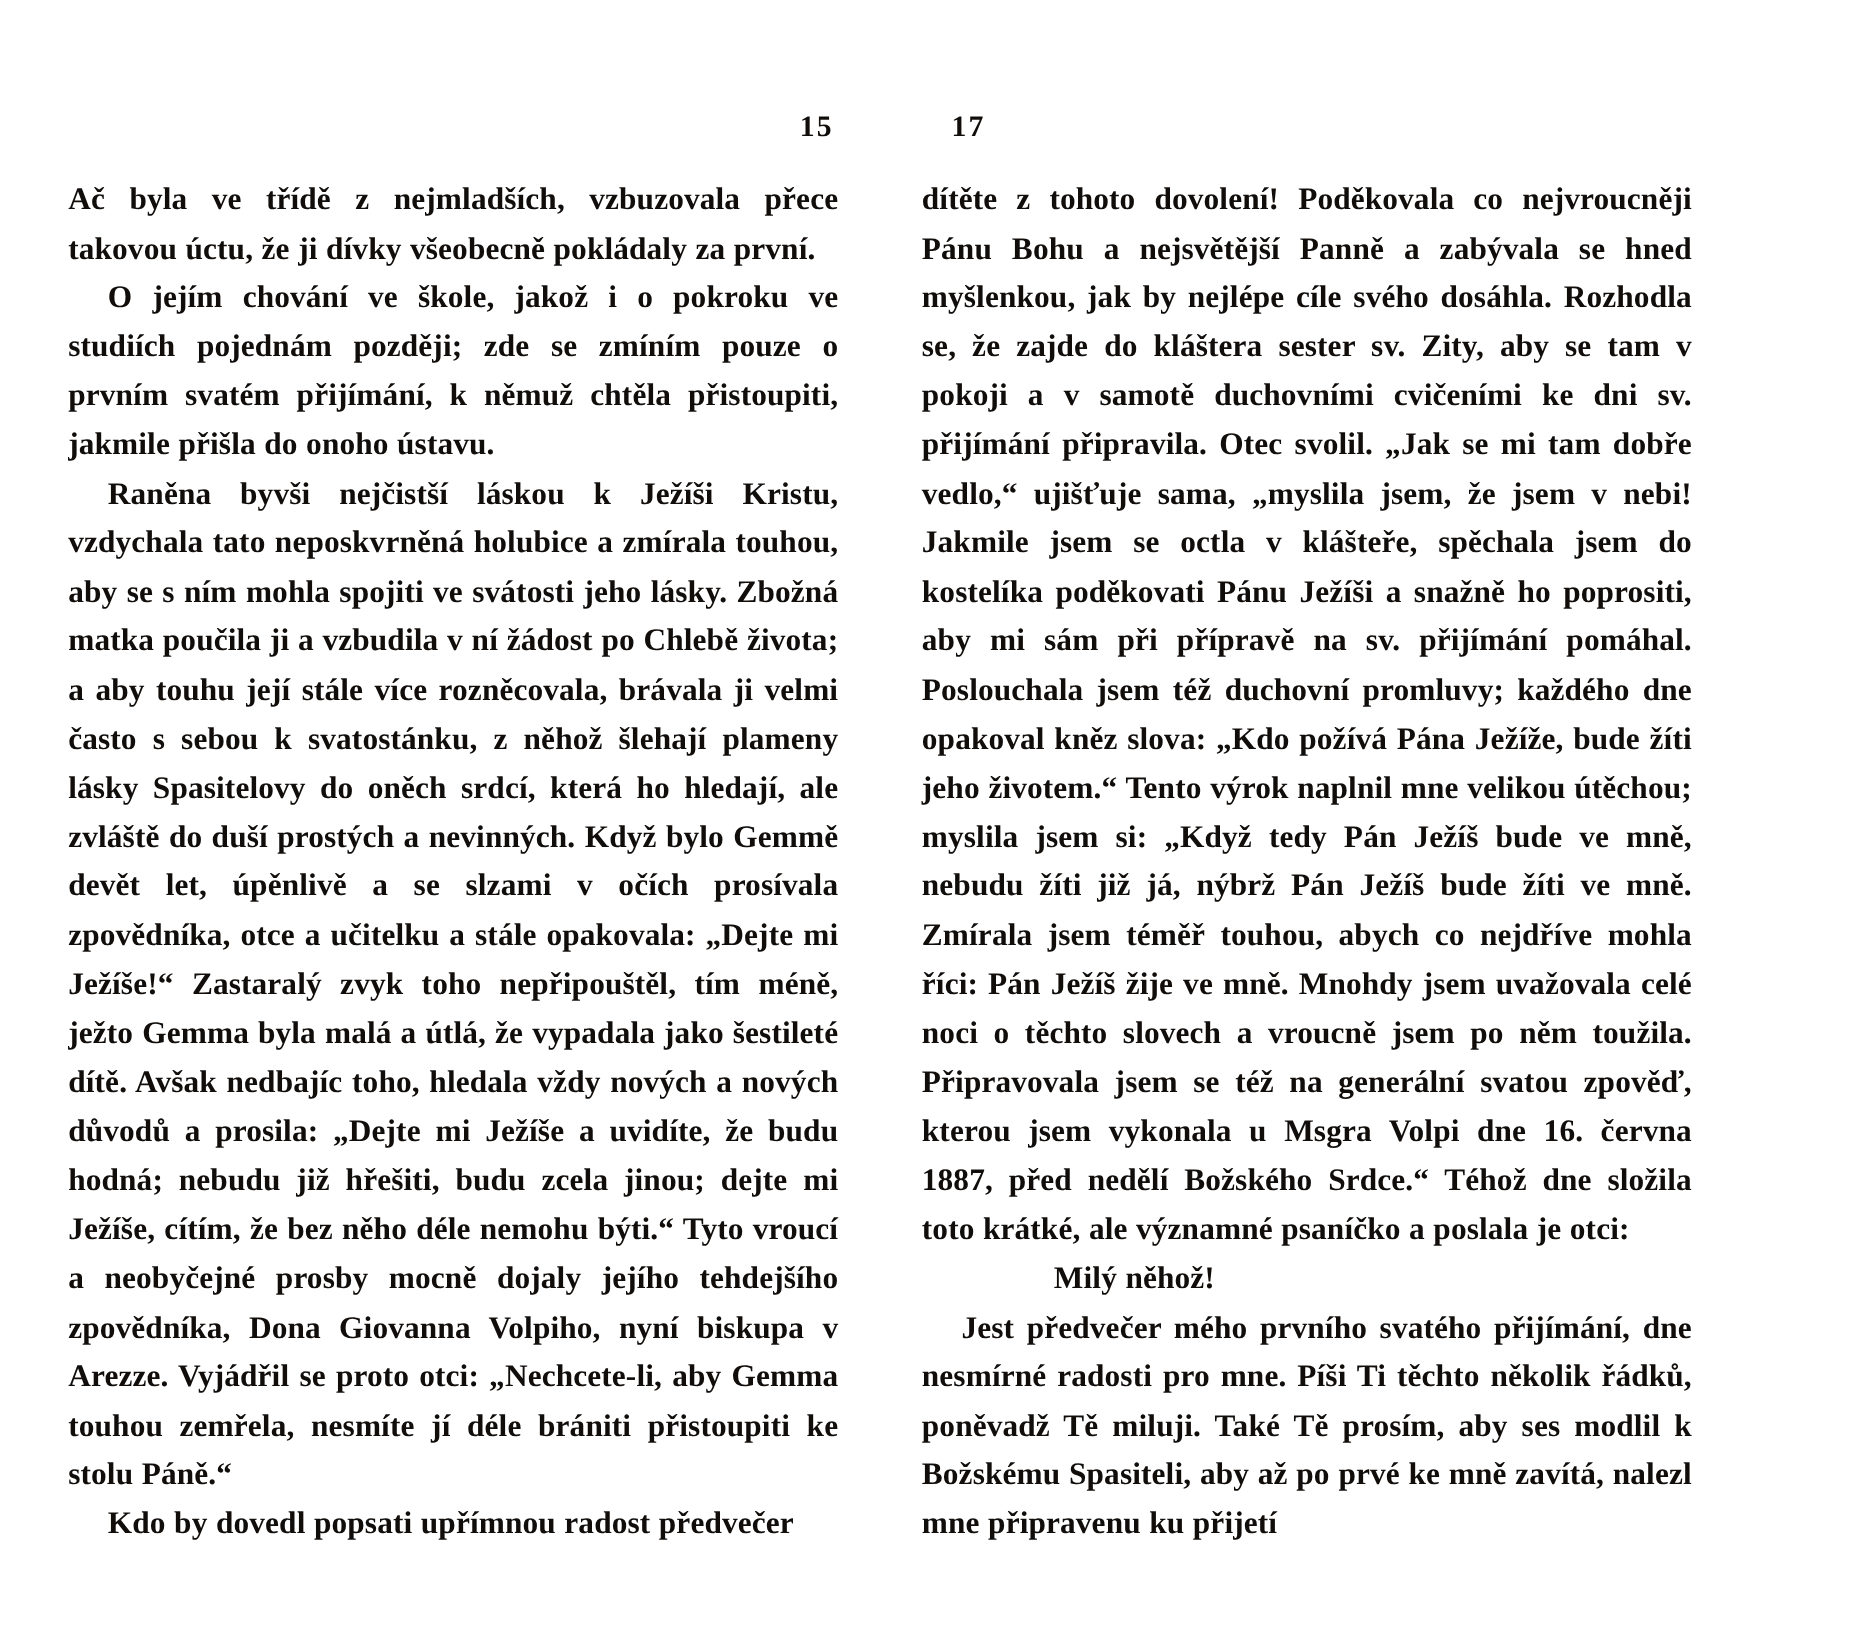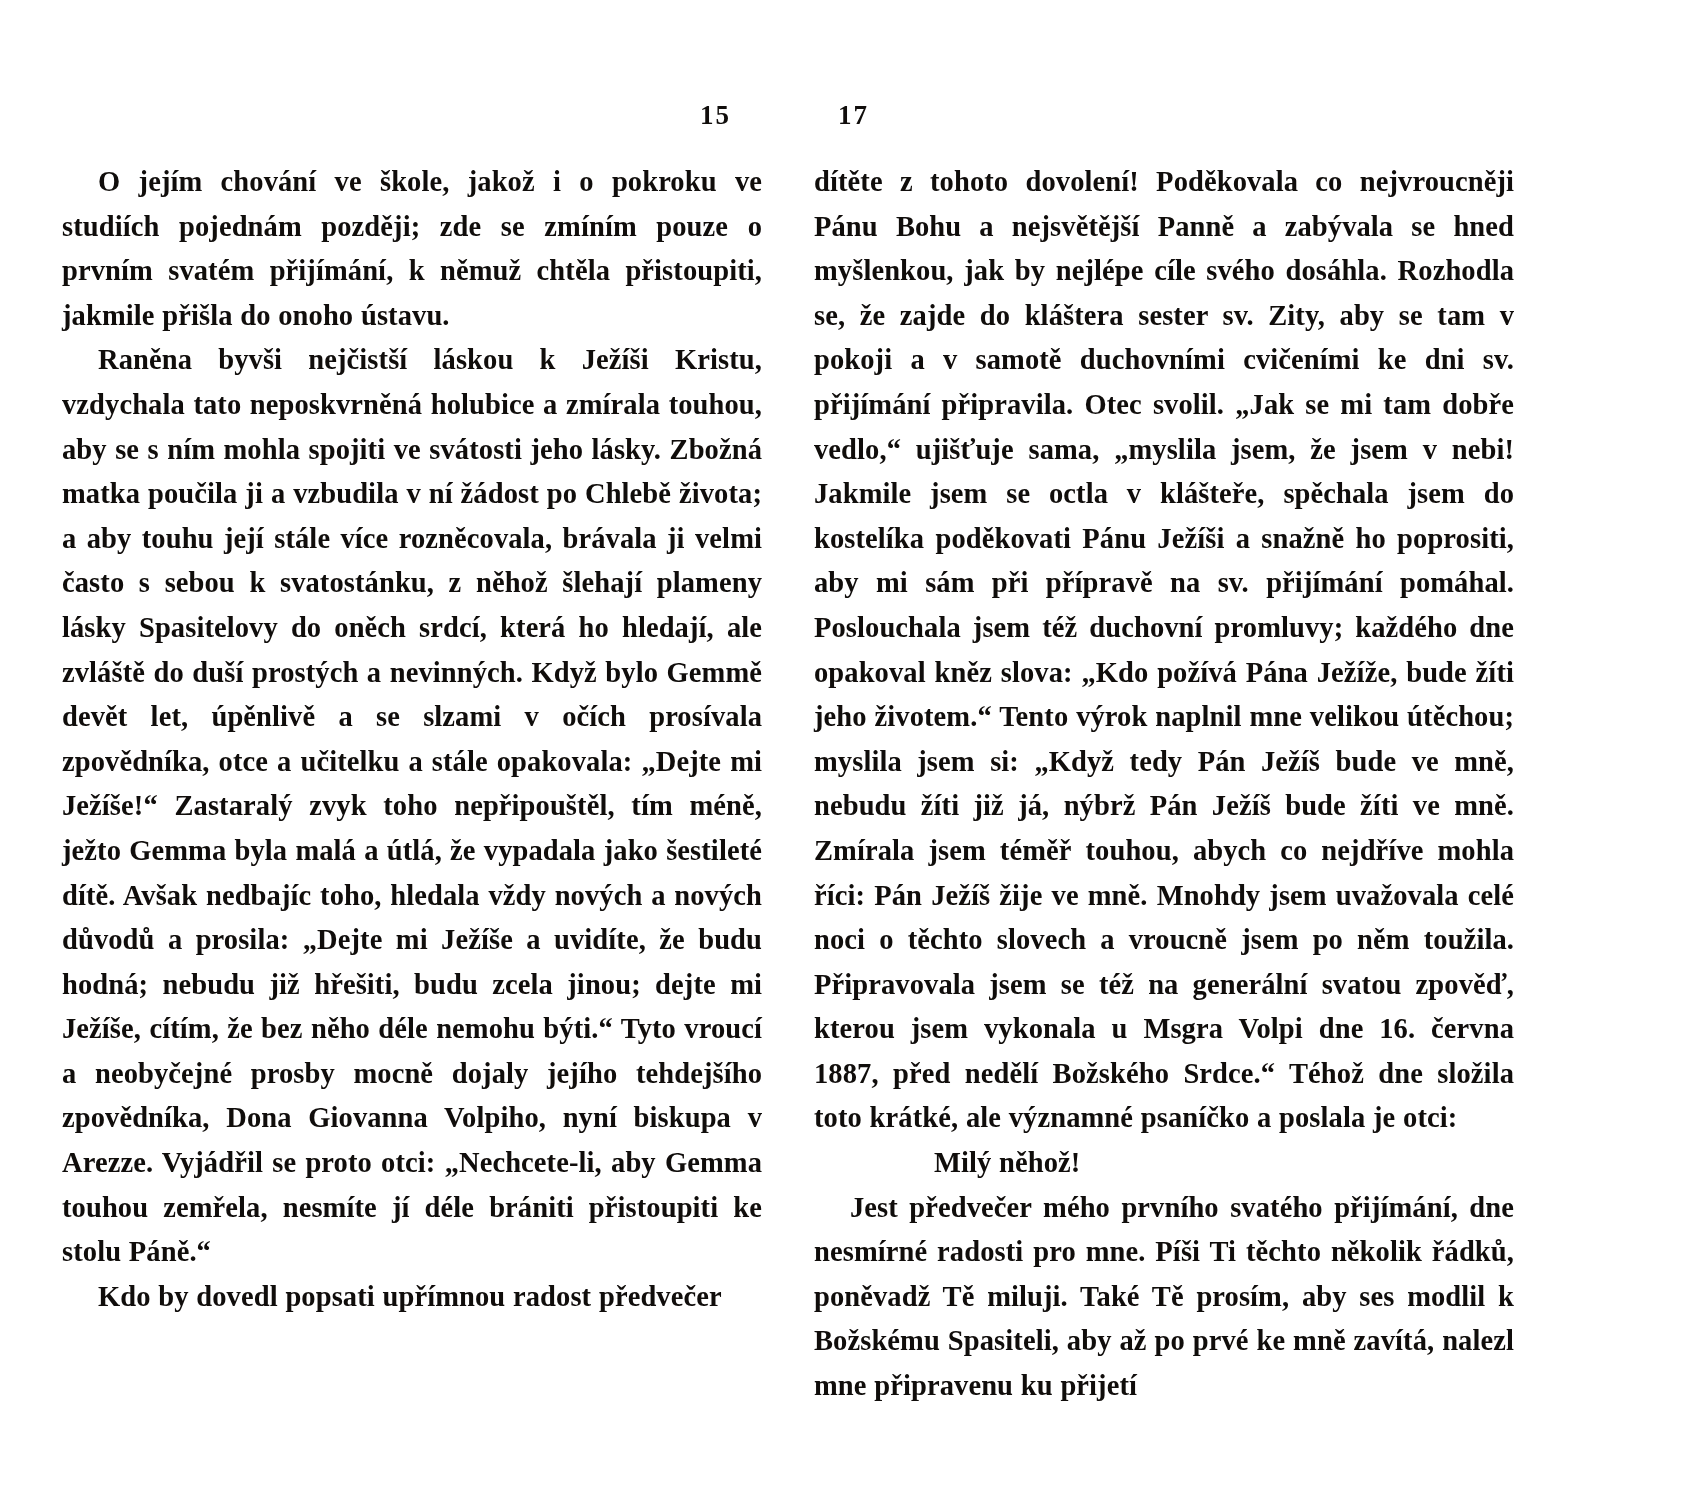--- a/index.html
+++ b/index.html
@@ -26,37 +26,38 @@
     left: 0;
     width: 1692px;
     height: 40px;
   }
   .folio {
     position: absolute;
     font-size: 27px;
     font-weight: 700;
     letter-spacing: 2px;
     color: #100d0b;
+    margin-left: 27px;
   }
   .folio-left  { left: 700px; }
   .folio-right { left: 838px; }
 
   .columns {
     position: absolute;
     top: 160px;
     left: 0;
     width: 1692px;
   }
   .col {
     position: absolute;
     top: 0;
     width: 700px;
   }
   .col-left  { left: 62px; }
-  .col-right { left: 814px; }
+  .col-right { left: 838px; }
 
   p.para {
     margin: 0;
     font-size: 28.5px;
     line-height: 44.6px;
     text-align: justify;
     text-justify: inter-word;
     font-weight: 700;
     letter-spacing: 0.1px;
     word-spacing: 0.5px;
@@ -78,20 +79,21 @@
 <div class="page">
 
   <div class="folio-row">
     <div class="folio folio-left">15</div>
     <div class="folio folio-right">17</div>
   </div>
 
   <div class="columns">
 
     <div class="col col-left">
+      <p class="para">Ač byla ve třídě z nejmladších, vzbuzovala přece takovou úctu, že ji dívky všeobecně pokládaly za první.</p>
       <p class="para indent">O jejím chování ve škole, jakož i o pokroku ve studiích pojednám později; zde se zmíním pouze o prvním svatém přijímání, k němuž chtěla přistoupiti, jakmile přišla do onoho ústavu.</p>
       <p class="para indent">Raněna byvši nejčistší láskou k Ježíši Kristu, vzdychala tato neposkvrněná holubice a zmírala touhou, aby se s ním mohla spojiti ve svátosti jeho lásky. Zbožná matka poučila ji a vzbudila v ní žádost po Chlebě života; a aby touhu její stále více rozněcovala, brávala ji velmi často s sebou k svatostánku, z něhož šlehají plameny lásky Spasitelovy do oněch srdcí, která ho hledají, ale zvláště do duší prostých a nevinných. Když bylo Gemmě devět let, úpěnlivě a se slzami v očích prosívala zpovědníka, otce a učitelku a stále opakovala: „Dejte mi Ježíše!“ Zastaralý zvyk toho nepřipouštěl, tím méně, ježto Gemma byla malá a útlá, že vypadala jako šestileté dítě. Avšak nedbajíc toho, hledala vždy nových a nových důvodů a prosila: „Dejte mi Ježíše a uvidíte, že budu hodná; nebudu již hřešiti, budu zcela jinou; dejte mi Ježíše, cítím, že bez něho déle nemohu býti.“ Tyto vroucí a neobyčejné prosby mocně dojaly jejího tehdejšího zpovědníka, Dona Giovanna Volpiho, nyní biskupa v Arezze. Vyjádřil se proto otci: „Nechcete-li, aby Gemma touhou zemřela, nesmíte jí déle brániti přistoupiti ke stolu Páně.“</p>
       <p class="para indent">Kdo by dovedl popsati upřímnou radost předvečer</p>
     </div>
 
     <div class="col col-right">
       <p class="para">dítěte z tohoto dovolení! Poděkovala co nejvroucněji Pánu Bohu a nejsvětější Panně a zabývala se hned myšlenkou, jak by nejlépe cíle svého dosáhla. Rozhodla se, že zajde do kláštera sester sv. Zity, aby se tam v pokoji a v samotě duchovními cvičeními ke dni sv. přijímání připravila. Otec svolil. „Jak se mi tam dobře vedlo,“ ujišťuje sama, „myslila jsem, že jsem v nebi! Jakmile jsem se octla v klášteře, spěchala jsem do kostelíka poděkovati Pánu Ježíši a snažně ho poprositi, aby mi sám při přípravě na sv. přijímání pomáhal. Poslouchala jsem též duchovní promluvy; každého dne opakoval kněz slova: „Kdo požívá Pána Ježíže, bude žíti jeho životem.“ Tento výrok naplnil mne velikou útěchou; myslila jsem si: „Když tedy Pán Ježíš bude ve mně, nebudu žíti již já, nýbrž Pán Ježíš bude žíti ve mně. Zmírala jsem téměř touhou, abych co nejdříve mohla říci: Pán Ježíš žije ve mně. Mnohdy jsem uvažovala celé noci o těchto slovech a vroucně jsem po něm toužila. Připravovala jsem se též na generální svatou zpověď, kterou jsem vykonala u Msgra Volpi dne 16. června 1887, před nedělí Božského Srdce.“ Téhož dne složila toto krátké, ale významné psaníčko a poslala je otci:</p>
       <p class="para indent-big">Milý něhož!</p>
       <p class="para indent">Jest předvečer mého prvního svatého přijímání, dne nesmírné radosti pro mne. Píši Ti těchto několik řádků, poněvadž Tě miluji. Také Tě prosím, aby ses modlil k Božskému Spasiteli, aby až po prvé ke mně zavítá, nalezl mne připravenu ku přijetí</p>
     </div>

